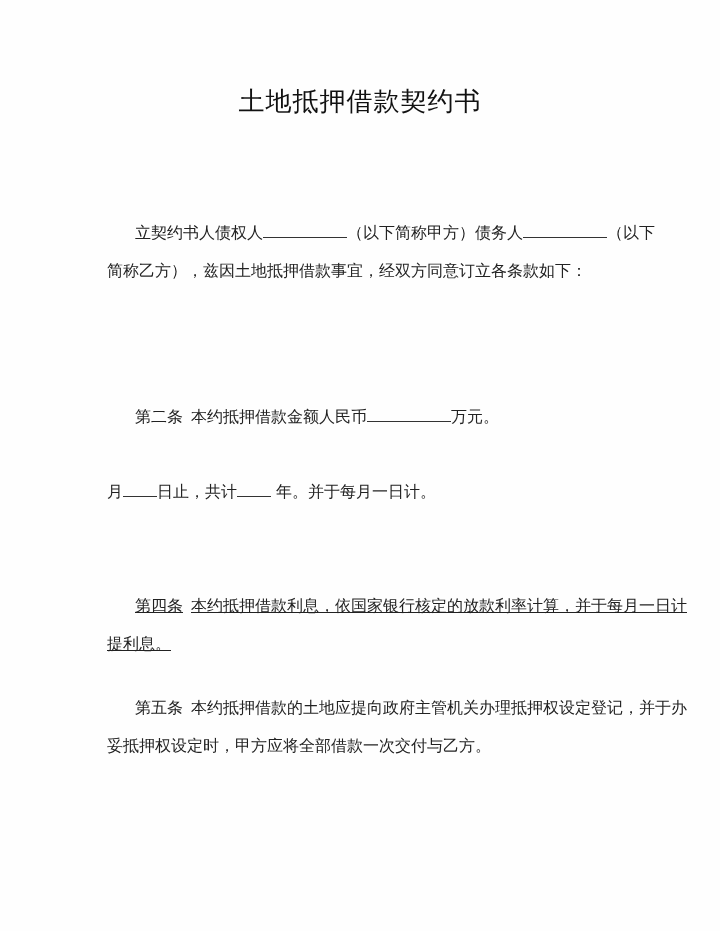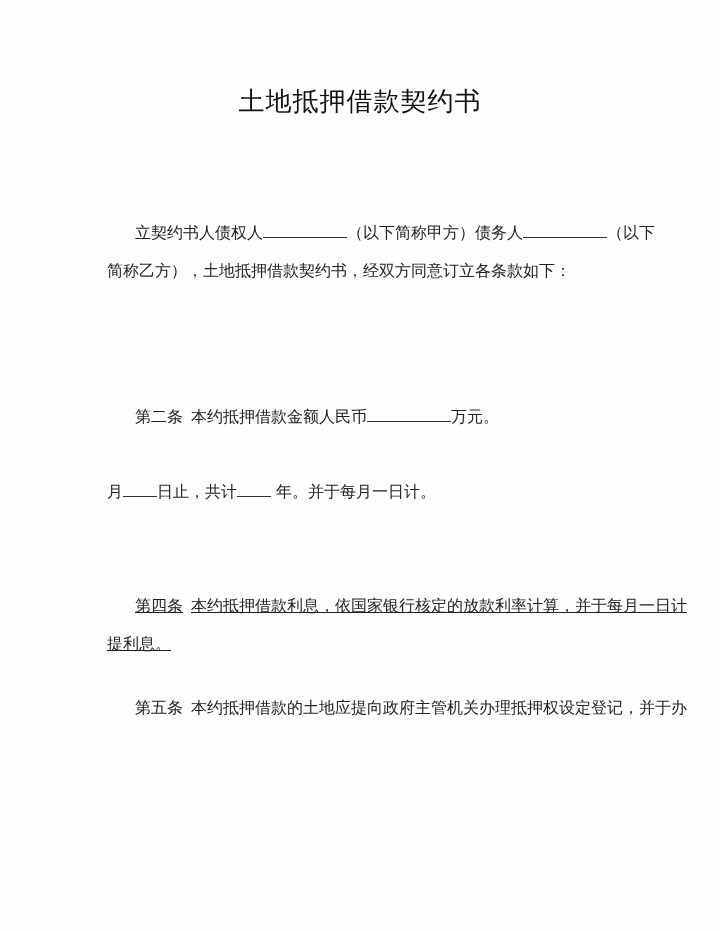--- a/index.html
+++ b/index.html
@@ -58,21 +58,21 @@
 
 <div class="page">
 
   <div class="title">土地抵押借款契约书</div>
 
   <div class="para" style="top:214px;">
     <div class="line indent">
       <span>立契约书人债权人</span><span class="blank" style="width:84px;"></span><span>（以下简称甲方）债务人</span><span class="blank" style="width:84px;"></span><span>（以下</span>
     </div>
     <div class="line">
-      <span>简称乙方），土地抵押借款契约书，经双方同意订立各条款如下：</span>
+      <span>简称乙方），兹因土地抵押借款事宜，经双方同意订立各条款如下：</span>
     </div>
   </div>
 
 
   <div class="para" style="top:398px;">
     <div class="line indent">
       <span>第二条</span><span class="sp"></span><span>本约抵押借款金额人民币</span><span class="blank" style="width:84px;"></span><span>万元。</span>
     </div>
   </div>
 
@@ -88,16 +88,19 @@
     </div>
     <div class="line">
       <span>提利息。</span>
     </div>
   </div>
 
   <div class="para" style="top:689px;">
     <div class="line indent">
       <span>第五条</span><span class="sp"></span><span>本约抵押借款的土地应提向政府主管机关办理抵押权设定登记，并于办</span>
     </div>
+    <div class="line">
+      <span>妥抵押权设定时，甲方应将全部借款一次交付与乙方。</span>
+    </div>
   </div>
 
 
 </div>
 
 </body></html>

